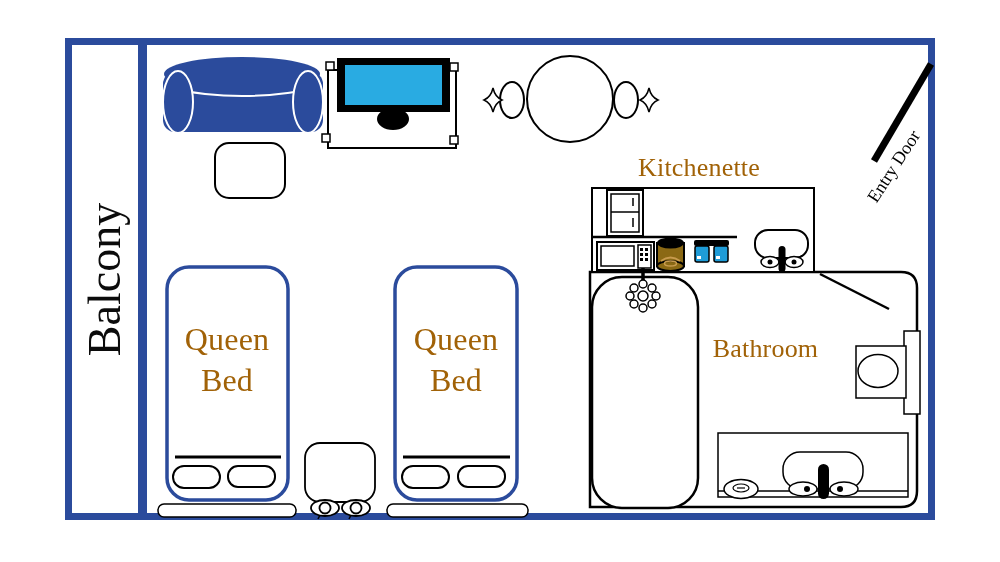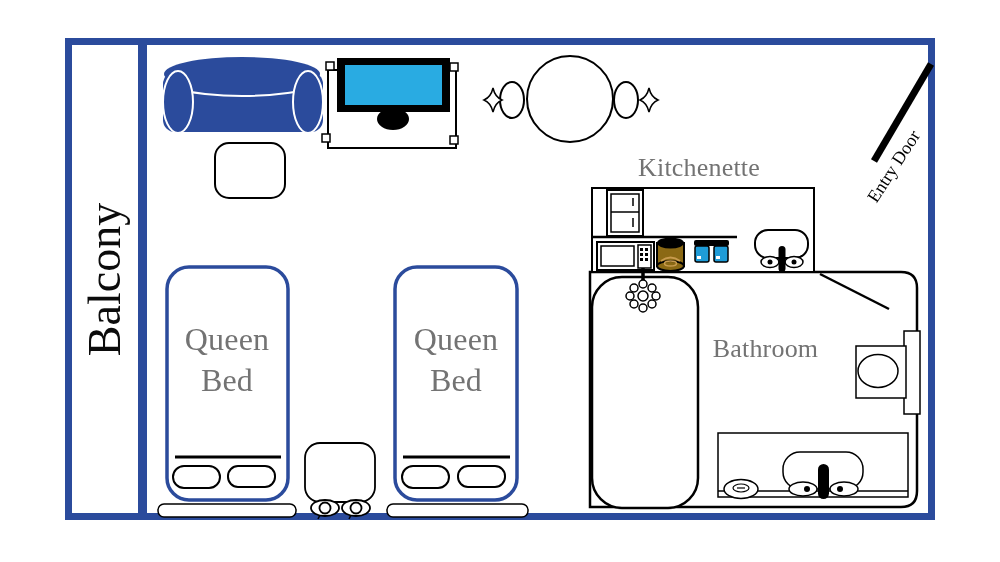--- a/index.html
+++ b/index.html
@@ -6,21 +6,21 @@
   .stage{
     position:relative;
     width:1000px;height:562px;
     background:#ffffff;
     overflow:hidden;
     font-family:"Liberation Serif","DejaVu Serif",serif;
   }
   .stage svg{position:absolute;left:0;top:0;}
   .lbl{
     position:absolute;
-    color:#737373;
+    color:#a16207;
     text-align:center;
     line-height:1.28;
     letter-spacing:0.2px;
     user-select:none;
   }
   .lbl-room{font-size:26px;}
   .lbl-bed{font-size:32px;width:100px;}
   .balcony-wrap{
     position:absolute;left:66px;top:45px;width:78px;height:468px;
     display:flex;align-items:center;justify-content:center;

